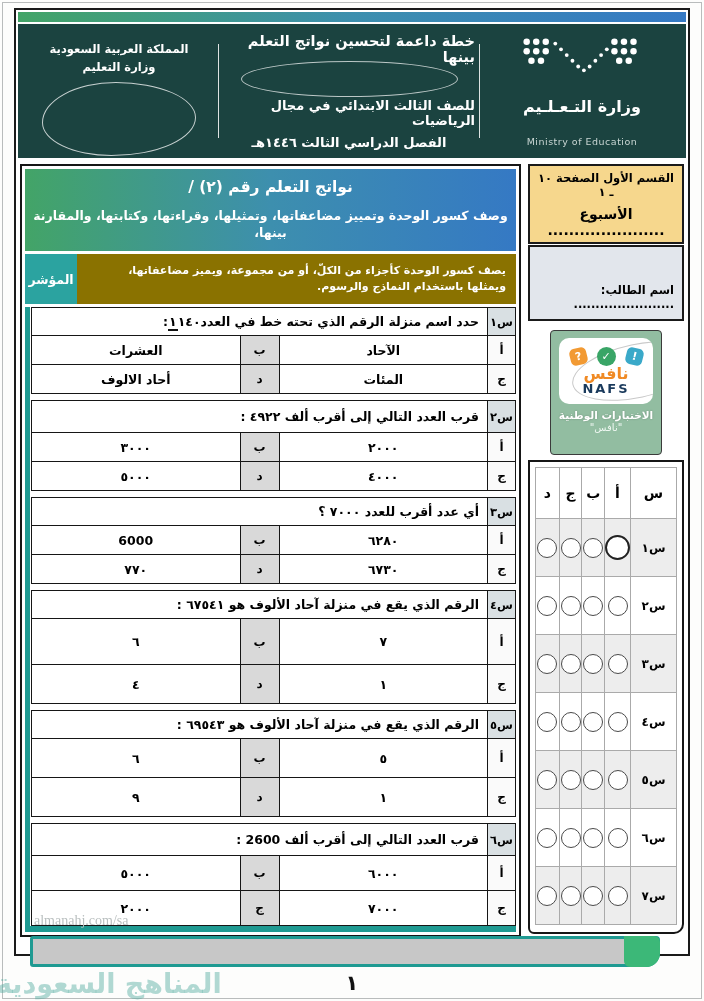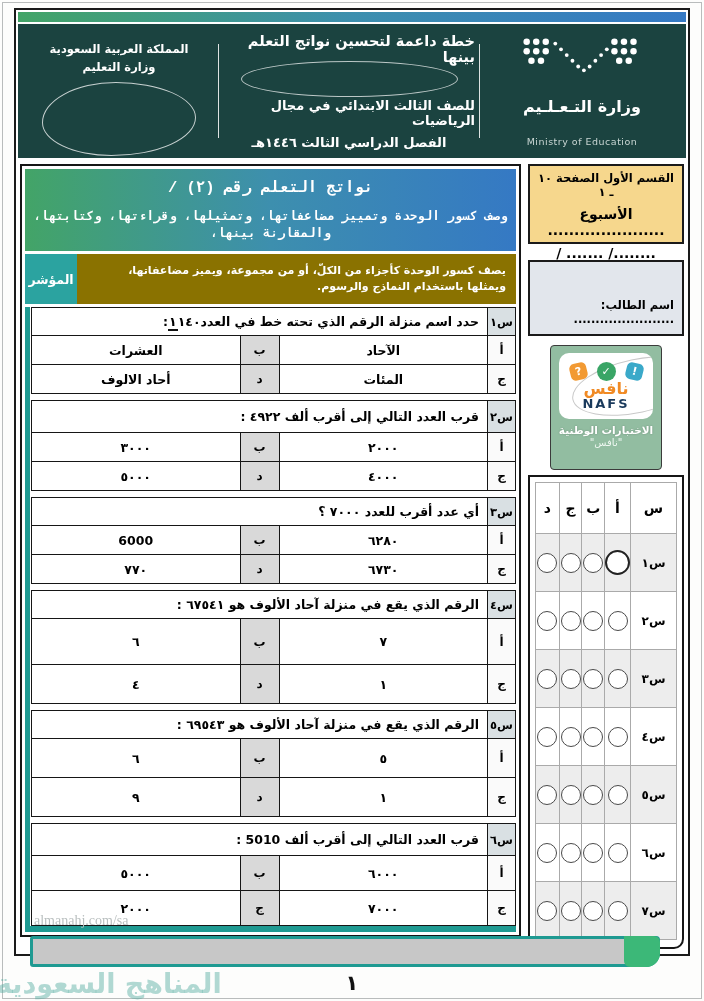--- a/index.html
+++ b/index.html
@@ -21,21 +21,21 @@
   .kingdom-sec{width:190px;display:flex;flex-direction:column;align-items:center;padding-top:14px;}
   .kingdom-line{font-size:11.5px;font-weight:bold;margin-top:4px;}
   .kingdom-blob{width:152px;height:72px;border:1px solid rgba(255,255,255,.75);border-radius:48% 52% 55% 45% / 55% 48% 52% 45%;margin-top:8px;}
   
   .content-row{flex:1;display:flex;gap:7px;padding:6px 4px 0 4px;align-items:flex-start;}
   
   .sidebar{width:156px;flex:none;display:flex;flex-direction:column;align-items:center;}
   .yellow-box{height:66px;background:#f6d78d;border:2px solid #1a1a1a;padding:5px 6px;text-align:center;box-sizing:content-box;}
   .yellow-box .l1{font-size:11.5px;font-weight:bold;}
   .yellow-box .l2,.yellow-box .l3{font-size:14px;font-weight:bold;margin-top:7px;}
-  .name-box{height:76px;background:#e2e6ec;border:2px solid #1a1a1a;margin-top:16px;display:flex;align-items:flex-end;padding:8px;box-sizing:border-box;}
+  .name-box{height:76px;background:#e2e6ec;border:2px solid #1a1a1a;margin-top:1px;display:flex;align-items:flex-end;padding:8px;box-sizing:border-box;}
   .name-box .lbl{font-size:11.5px;font-weight:bold;}
   .nafs-box{height:125px;background:#92bda1;border:1.5px solid #3b3b3b;border-radius:4px;margin-top:9px;display:flex;flex-direction:column;align-items:center;box-sizing:border-box;padding:7px 8px 4px;}
   .nafs-card{background:#fff;border-radius:10px;width:100%;flex:none;height:66px;display:flex;flex-direction:column;align-items:center;justify-content:center;position:relative;overflow:hidden;}
   .nafs-swirl{position:absolute;width:130px;height:52px;border:1px solid #c9c9c9;border-radius:50%;transform:rotate(-12deg);top:6px;left:12px;}
   .nafs-icons{display:flex;direction:ltr;gap:10px;align-items:center;margin-top:2px;z-index:2;}
   .nafs-ico{width:17px;height:17px;border-radius:5px;display:flex;align-items:center;justify-content:center;color:#fff;font-size:11px;font-weight:bold;}
   .ico-q{background:#f29a33;transform:rotate(-14deg);}
   .ico-c{background:#39a566;border-radius:50%;width:19px;height:19px;}
   .ico-e{background:#3aa9c9;transform:rotate(14deg);}
   .nafs-ar{color:#f08a24;font-size:16px;font-weight:bold;line-height:1;z-index:2;}
@@ -47,21 +47,21 @@
   .gc{display:flex;align-items:center;justify-content:center;border-left:1px solid #aaa;border-bottom:1px solid #aaa;height:57px;background:#fff;}
   .gc:nth-child(5n){border-left:none;}
   .agrid .gc:nth-last-child(-n+5){border-bottom:none;}
   .gh{height:50px;font-size:14px;font-weight:bold;}
   .gq{font-size:12px;font-weight:bold;}
   .alt{background:#ededed;}
   .circ{width:20px;height:20px;border:1.6px solid #4a4a4a;border-radius:50%;background:#fff;box-sizing:border-box;}
   .circ.big{width:25px;height:25px;border:2.2px solid #222;}
   
   .main{flex:1;border:2px solid #161616;padding:3px;box-sizing:border-box;background:#fff;}
-  .banner{height:82px;background:linear-gradient(to right,#43a467,#3d8fae,#3579c4);color:#fff;display:flex;flex-direction:column;align-items:center;justify-content:center;gap:12px;padding:0 6px;box-sizing:border-box;font-family:Liberation Mono, monospace;}
+  .banner{height:82px;background:linear-gradient(to right,#43a467,#3d8fae,#3579c4);color:#fff;display:flex;flex-direction:column;align-items:center;justify-content:center;gap:12px;padding:0 6px;box-sizing:border-box;}
   .banner .ttl{font-size:15.5px;font-weight:bold;}
   .banner .sub{font-size:12.5px;font-weight:bold;text-align:center;line-height:1.35;}
   .indicator{display:flex;margin-top:3px;min-height:50px;}
   .ind-label{width:52px;flex:none;background:#2ba3a0;color:#fff;font-size:12.5px;font-weight:bold;display:flex;align-items:center;justify-content:center;}
   .ind-text{flex:1;background:#8a7200;color:#fff;font-size:11px;font-weight:bold;display:flex;align-items:center;padding:4px 10px;line-height:1.5;}
   .qtable{margin-top:3px;border-left:5px solid #1f9a92;border-bottom:6px solid #1f9a92;padding-left:1px;}
   .q-block{border:1px solid #161616;margin-bottom:6px;background:#fff;}
   .q-block:last-child{margin-bottom:0;}
   .q-head{display:flex;min-height:27px;border-bottom:1px solid #161616;}
   .qb2 .q-head,.qb6 .q-head{min-height:31px;}
@@ -363,21 +363,21 @@
               <div class="opt-row">
                 <div class="q-id">ج</div>
                 <div class="opt-val">١</div>
                 <div class="mid-label">د</div>
                 <div class="opt-val">٩</div>
               </div>
             </div>
             <div class="q-block qb6">
               <div class="q-head">
                 <div class="q-id scell">س٦</div>
-                <div class="q-text">قرب العدد التالي إلى أقرب ألف 5010 :</div>
+                <div class="q-text">قرب العدد التالي إلى أقرب ألف 2600 :</div>
               </div>
               <div class="opt-row">
                 <div class="q-id">أ</div>
                 <div class="opt-val">٦٠٠٠</div>
                 <div class="mid-label">ب</div>
                 <div class="opt-val">٥٠٠٠</div>
               </div>
               <div class="opt-row">
                 <div class="q-id">ج</div>
                 <div class="opt-val">٧٠٠٠</div>

